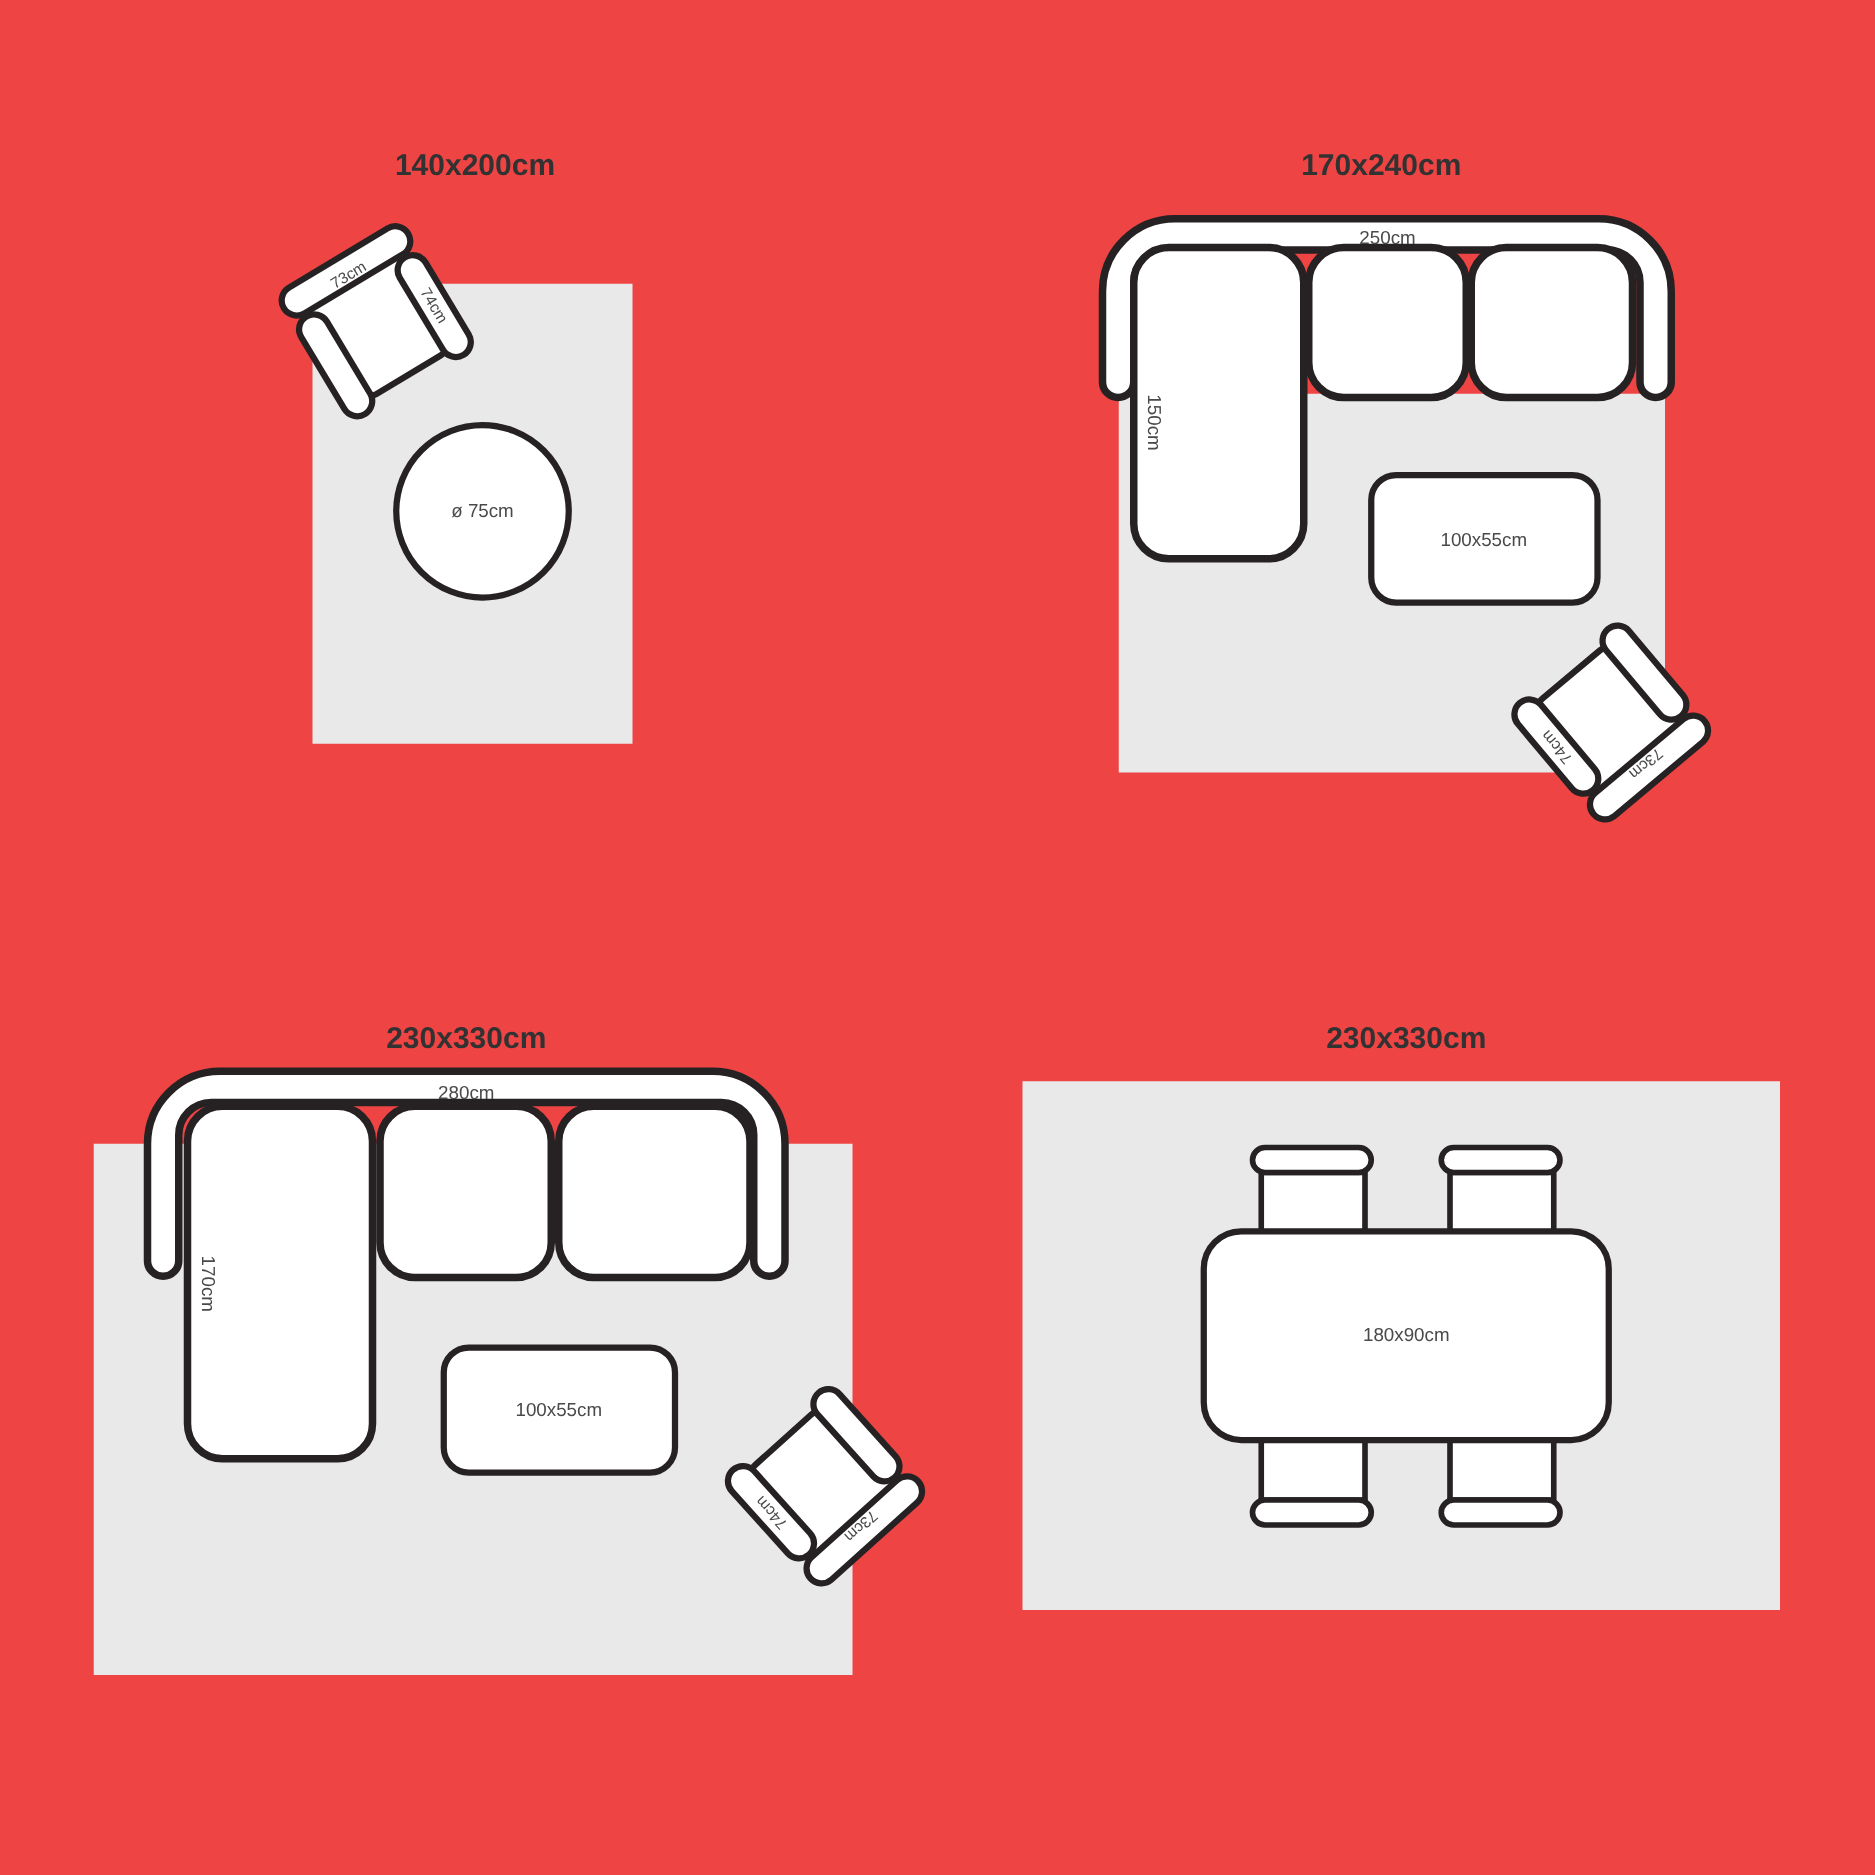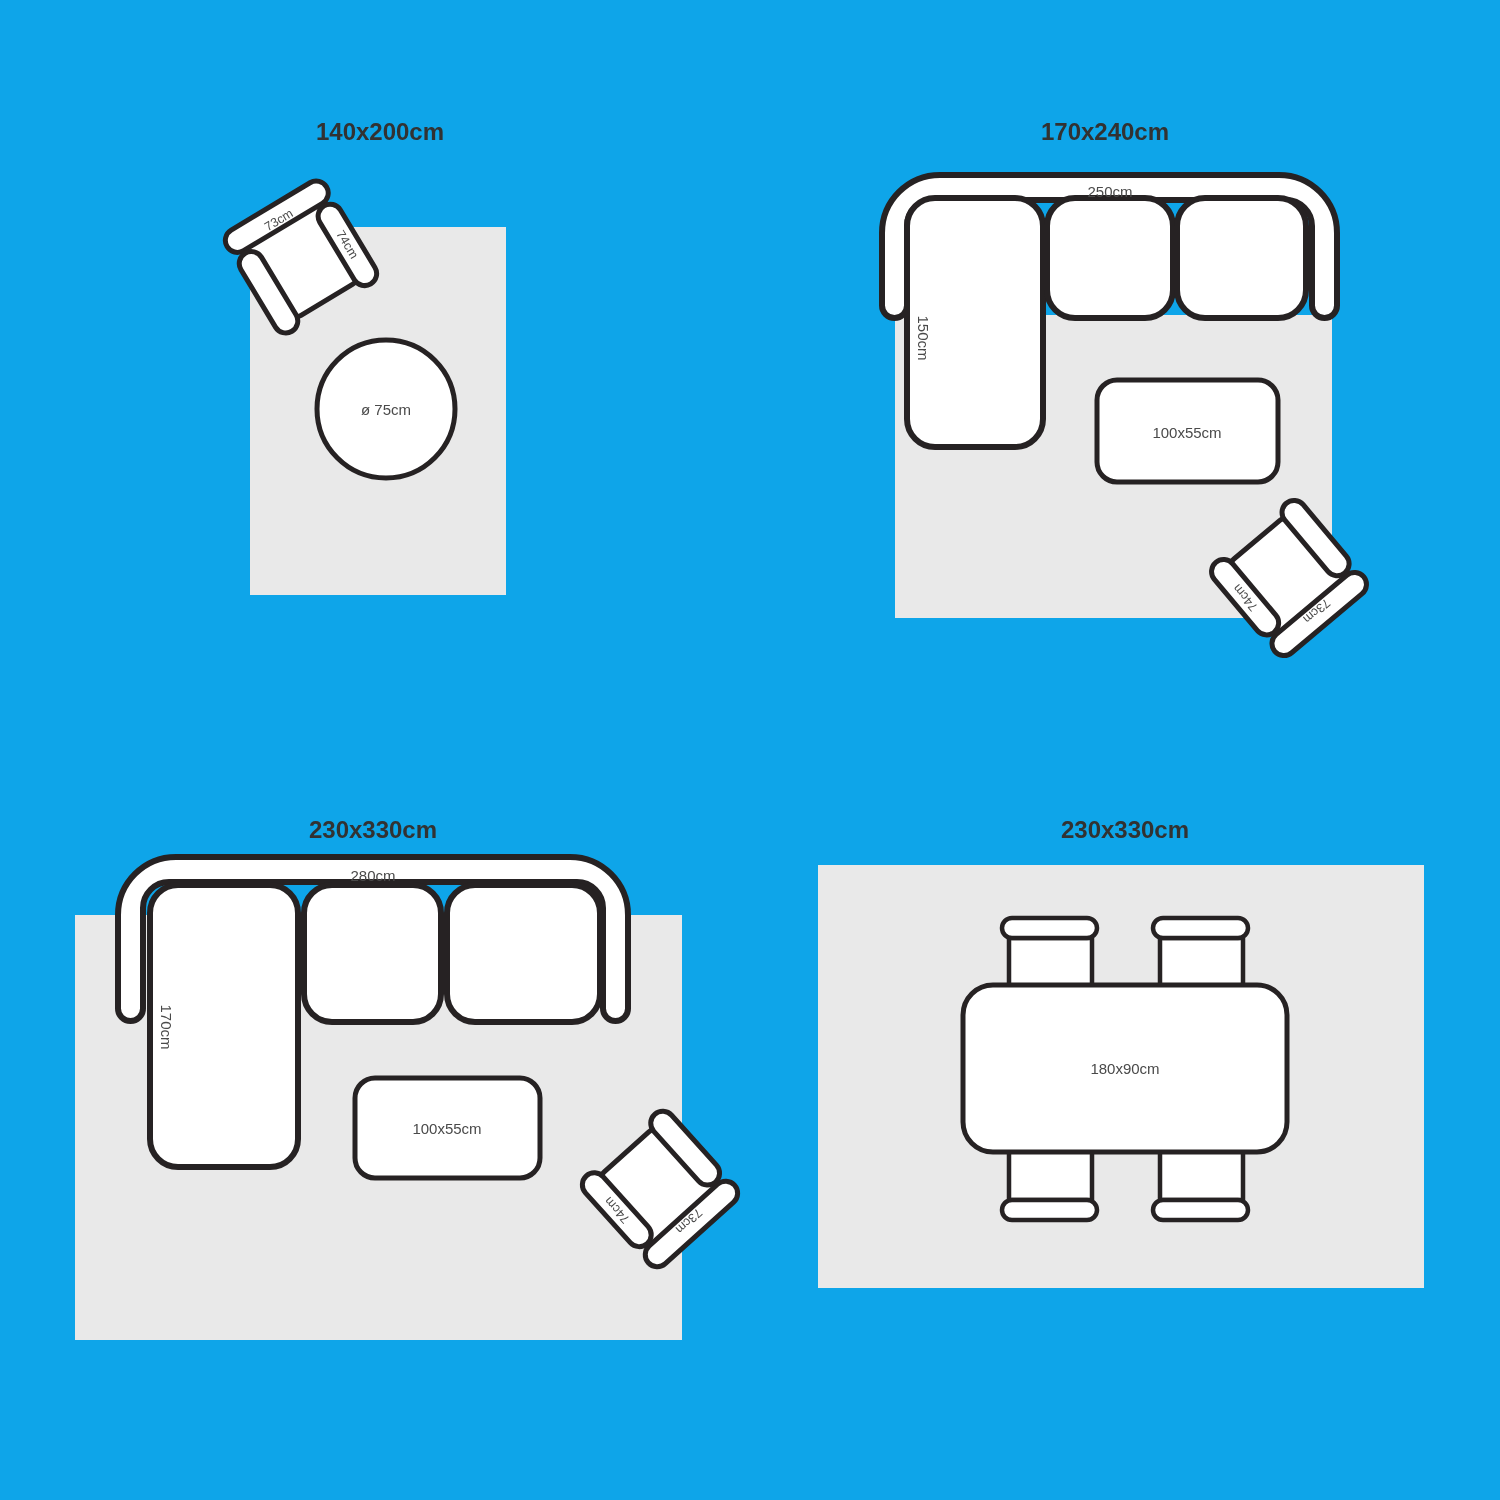--- a/index.html
+++ b/index.html
@@ -1,20 +1,20 @@
 <!DOCTYPE html>
 <html><head>
 <meta charset="utf-8">
 <style>
   html, body { margin: 0; padding: 0; background: #ffffff; }
   .stage {
     position: relative;
     width: 1500px;
     height: 1500px;
-    background: #0ea5e9;
+    background: #ef4444;
     font-family: "Liberation Sans", sans-serif;
   }
   svg { display: block; }
   svg text {
     font-family: "Liberation Sans", sans-serif;
     text-anchor: middle;
     fill: #4a4a4a;
   }
   .panel-title {
     font-size: 24px;

